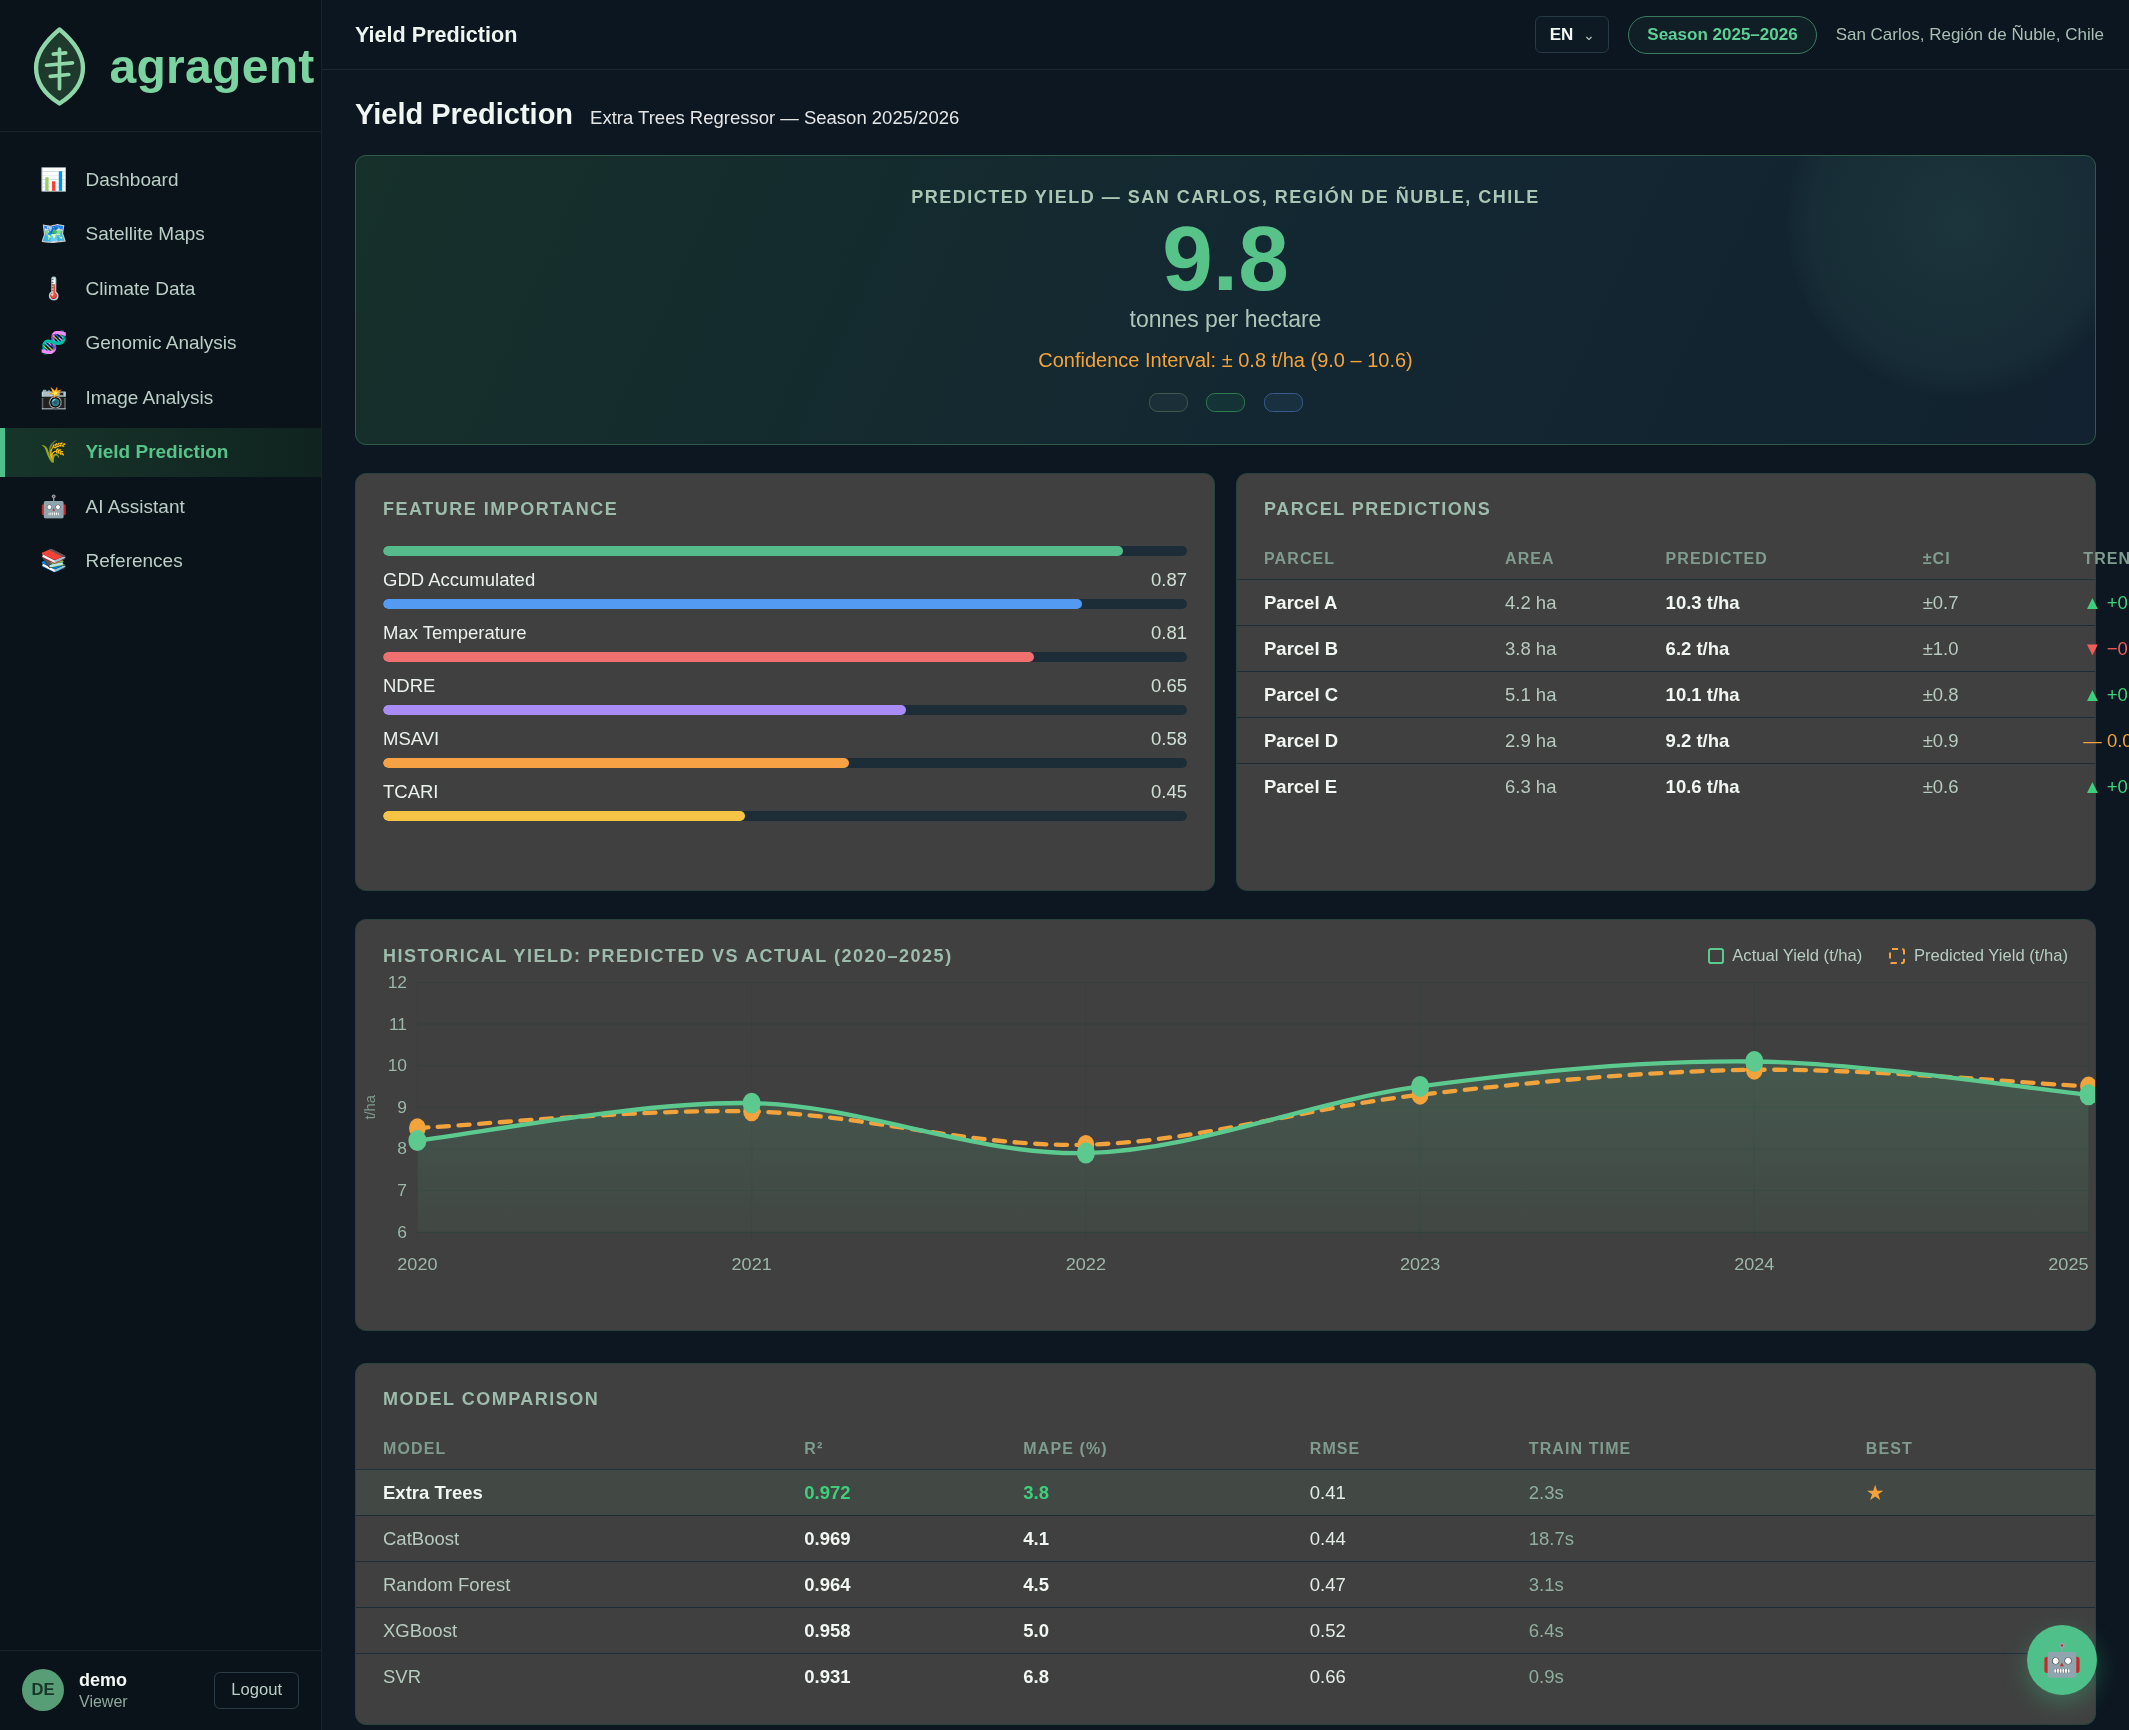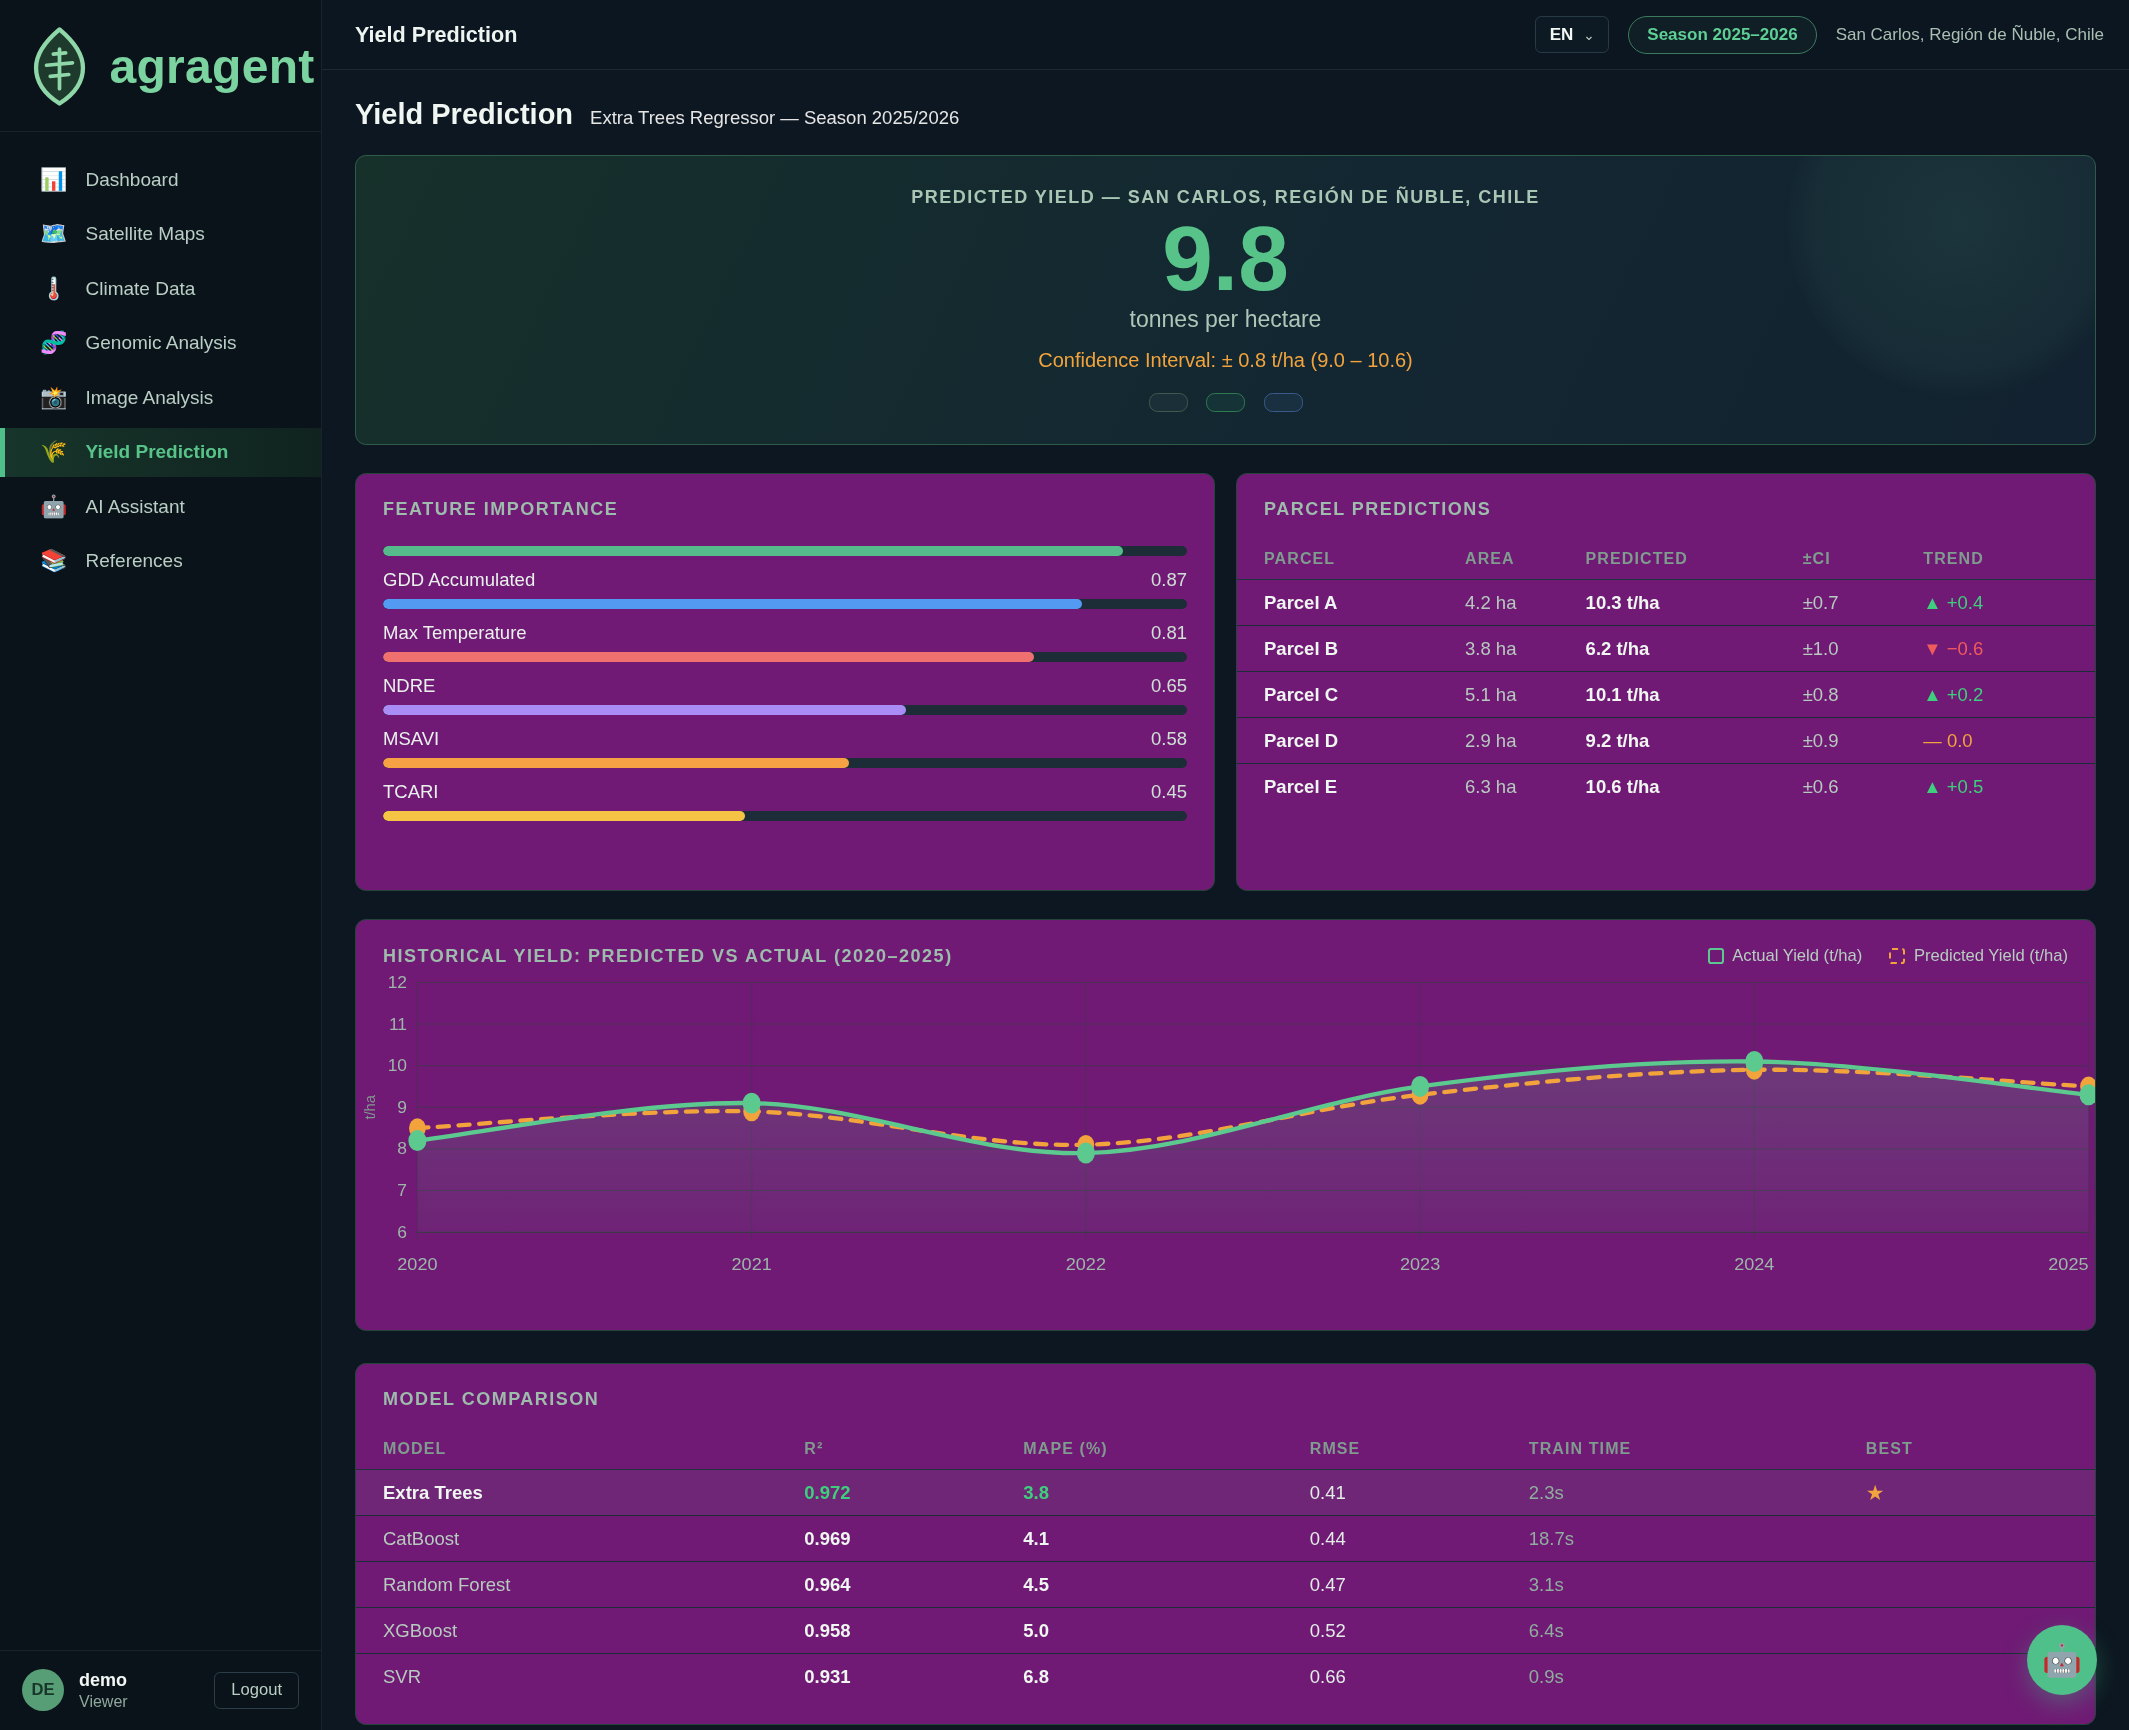--- a/index.html
+++ b/index.html
@@ -69,21 +69,21 @@
   .location-text { font-size:17px; color:#a9bfb2; }
 
   .content { flex:1; padding:22px 33px 0 33px; background:#0d1721; overflow:hidden; }
 
   .page-head { display:flex; align-items:baseline; gap:17px; margin:6.2px 0 23.4px 0; }
   .page-title { font-size:29px; font-weight:700; color:#f0f6f1; }
   .page-subtitle { font-size:18.5px; color:#e5e5e5; }
 
   
   .card {
-    background:#701a75; border:1.2px solid #27443c; border-radius:11px;
+    background:#404040; border:1.2px solid #27443c; border-radius:11px;
   }
 
   .hero-card {
     position:relative; overflow:hidden; height:290px; margin-bottom:28px;
     background:linear-gradient(115deg,#16302a 0%,#132732 55%,#122230 100%);
     border:1.2px solid #2e5c49; border-radius:11px;
     display:flex; flex-direction:column; align-items:center; justify-content:center;
     text-align:center;
   }
   .hero-deco {
@@ -120,21 +120,21 @@
   
   .tbl-head { display:grid; align-items:center; height:42px; border-bottom:1.2px solid #20323d;
     font-size:16px; font-weight:700; letter-spacing:1.1px; color:#7f9c8e; }
   .tbl-row { display:grid; align-items:center; height:46px; border-bottom:0.6px solid #1b2c37;
     font-size:18.5px; color:#b6cabe; }
   .tbl-row:last-child { border-bottom:none; }
   .cell-strong { color:#f0f6f1; font-weight:700; }
 
   .parcel-card { padding:25px 0 0 0; }
   .parcel-card .card-title { margin-bottom:18.5px; }
-  .parcel-grid { grid-template-columns:25% 15% 27% 15% 18%; }
+  .parcel-grid { grid-template-columns:25% 15% 27% 15% 18%;gap:40px; }
 
   
   .chart-card { height:412px; margin-bottom:32px; padding:26px 0 0 0; }
   .chart-head { display:flex; align-items:center; margin-bottom:8.6px; }
   .legend { margin-left:auto; display:flex; gap:27px; }
   .legend-item { display:flex; align-items:center; gap:8.6px; }
   .legend-swatch { width:16px; height:16px; border:2.5px solid; border-radius:3.1px; }
   .legend-item.dashed .legend-swatch { border-style:dashed; }
   .legend-label { font-size:16.6px; color:#b7cdc0; }
   .chart-svg { display:block; width:100%; height:315px; }

